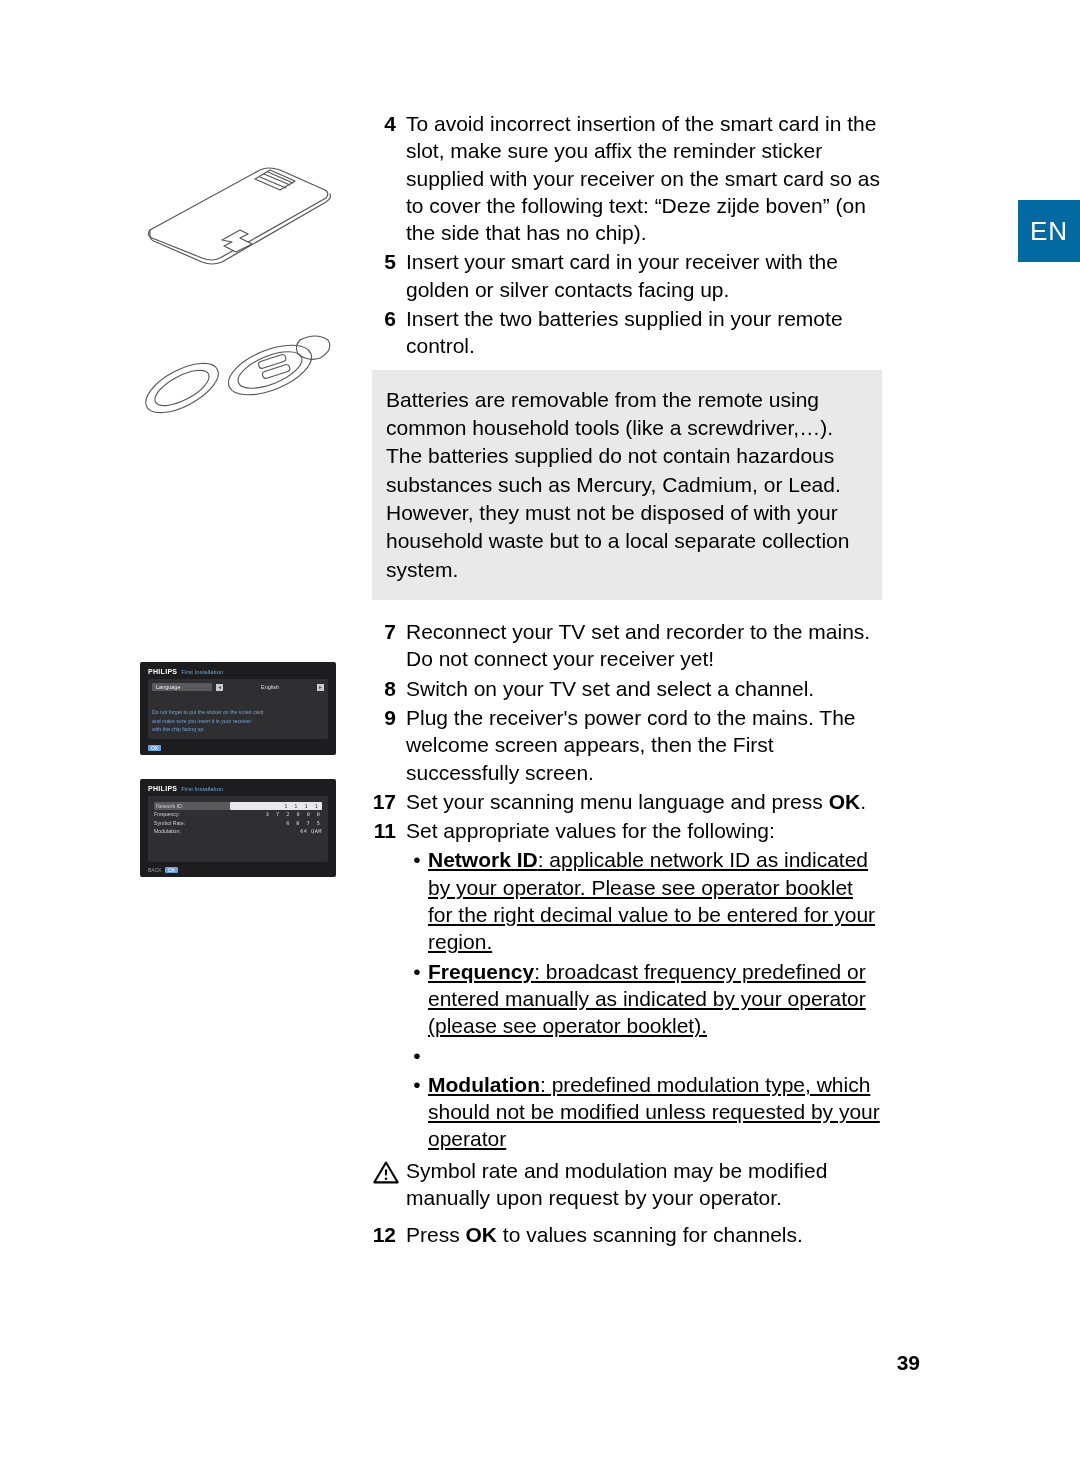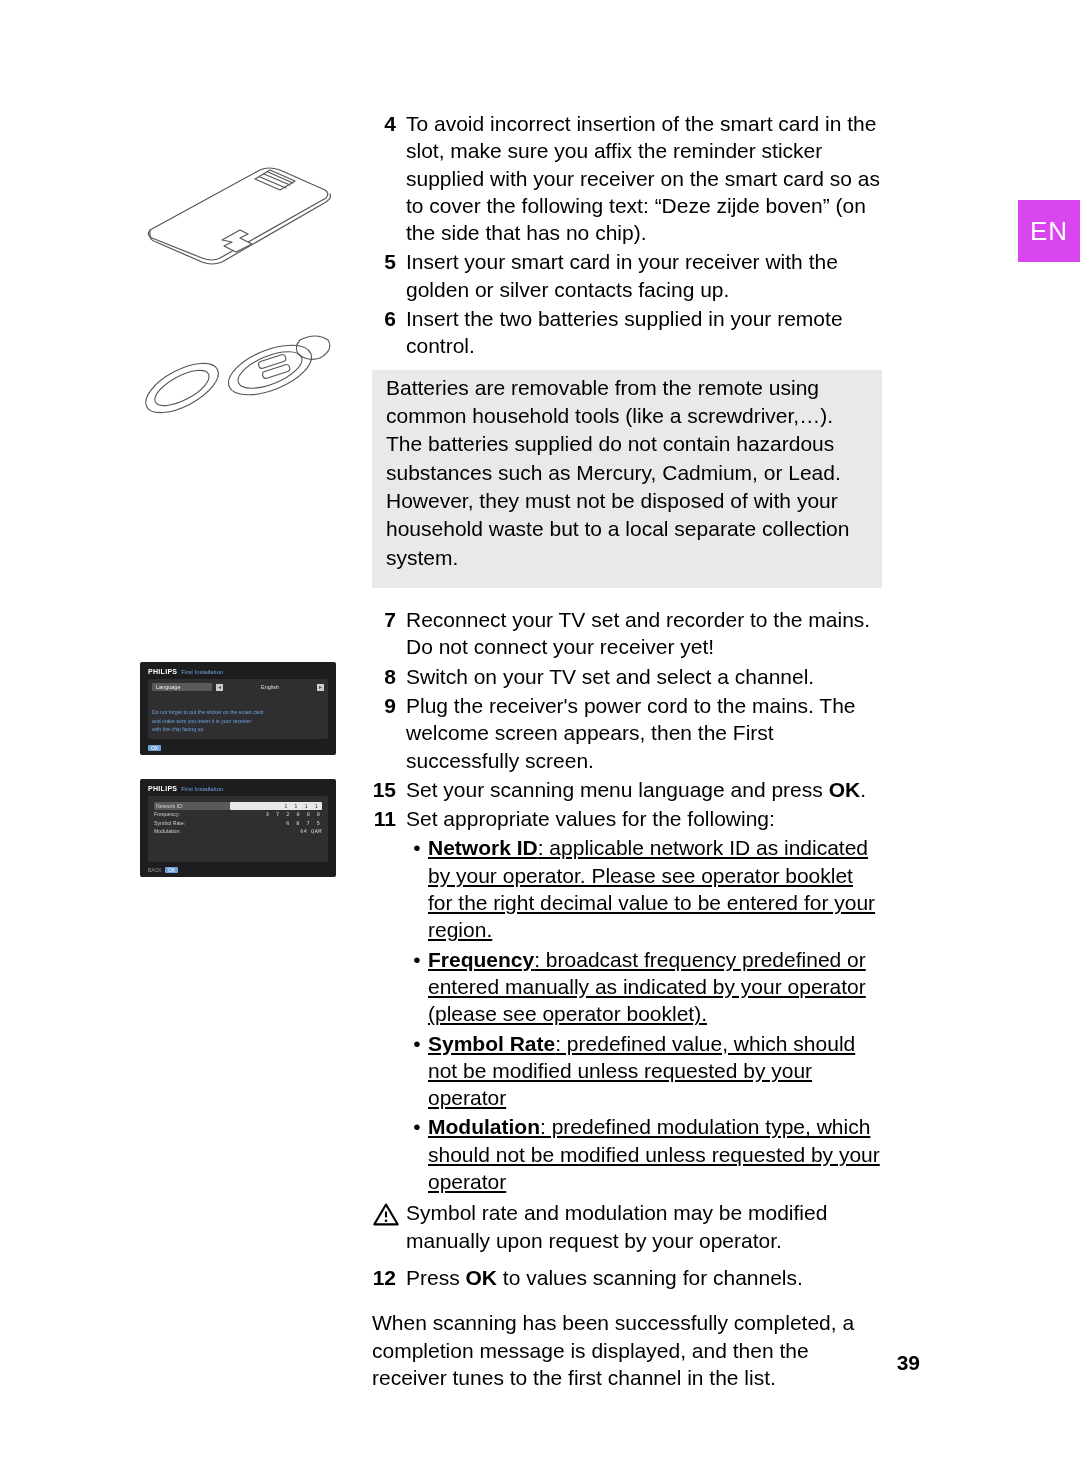--- a/index.html
+++ b/index.html
@@ -16,21 +16,21 @@
     position: relative;
     width: 100%;
     height: 100%;
   }
   .lang-tab {
     position: absolute;
     right: 0;
     top: 200px;
     width: 62px;
     height: 62px;
-    background: #d946ef;
+    background: #0369a1;
     color: #fff;
     display: flex;
     align-items: center;
     justify-content: center;
     font-size: 26px;
     letter-spacing: 1px;
   }
   .left-col {
     position: absolute;
     left: 140px;
@@ -48,21 +48,21 @@
     top: 110px;
     width: 510px;
     line-height: 1.3;
   }
   .step-row { display: flex; margin-bottom: 2px; }
   .step-num { width: 34px; font-weight: bold; text-align: right; padding-right: 10px; flex-shrink: 0; }
   .step-num.two { width: 34px; }
   .step-txt { flex: 1; }
   .infobox {
     background: #e9e9e9;
-    padding: 4px 14px 16px 14px;
+    padding: 16px 14px 16px 14px;
     margin: 10px 0 18px 0;
     line-height: 1.35;
   }
   .bullets { margin: 2px 0 0 0; }
   .bullet-row { display: flex; padding-left: 34px; margin-bottom: 2px; }
   .bullet-dot { width: 22px; flex-shrink: 0; text-align: center; }
   .bullet-txt { flex: 1; text-decoration: underline; }
   .warn-row { display: flex; align-items: flex-start; margin-top: 4px; margin-bottom: 10px; }
   .warn-icon { width: 34px; flex-shrink: 0; padding-top: 2px; }
   .warn-txt { flex: 1; }
@@ -244,42 +244,41 @@
     </div>
     <div class="step-row">
       <div class="step-num">8</div>
       <div class="step-txt">Switch on your TV set and select a channel.</div>
     </div>
     <div class="step-row">
       <div class="step-num">9</div>
       <div class="step-txt">Plug the receiver's power cord to the mains. The welcome screen appears, then the First successfully screen.</div>
     </div>
     <div class="step-row">
-      <div class="step-num two">15</div>
+      <div class="step-num two">17</div>
       <div class="step-txt">
         <span>Set your scanning menu language and press </span><b>OK</b><span>.</span>
       </div>
     </div>
     <div class="step-row">
       <div class="step-num two">11</div>
       <div class="step-txt">Set appropriate values for the following:</div>
     </div>
 
     <div class="bullets">
       <div class="bullet-row">
         <div class="bullet-dot">•</div>
         <div class="bullet-txt"><b>Network ID</b><span>: applicable network ID as indicated by your operator. Please see operator booklet for the right decimal value to be entered for your region.</span></div>
       </div>
       <div class="bullet-row">
         <div class="bullet-dot">•</div>
         <div class="bullet-txt"><b>Frequency</b><span>: broadcast frequency predefined or entered manually as indicated by your operator (please see operator booklet).</span></div>
       </div>
       <div class="bullet-row">
         <div class="bullet-dot">•</div>
-        <div class="bullet-txt"><b>Symbol Rate</b><span>: predefined value, which should not be modified unless requested by your operator</span></div>
       </div>
       <div class="bullet-row">
         <div class="bullet-dot">•</div>
         <div class="bullet-txt"><b>Modulation</b><span>: predefined modulation type, which should not be modified unless requested by your operator</span></div>
       </div>
     </div>
 
     <div class="warn-row">
       <div class="warn-icon">
         <svg viewBox="0 0 24 24" width="28" height="28">
@@ -291,18 +290,17 @@
       <div class="warn-txt">Symbol rate and modulation may be modified manually upon request by your operator.</div>
     </div>
 
     <div class="step-row">
       <div class="step-num two">12</div>
       <div class="step-txt">
         <span>Press </span><b>OK</b><span> to values scanning for channels.</span>
       </div>
     </div>
 
-    <div class="closing">When scanning has been successfully completed, a completion message is displayed, and then the receiver tunes to the first channel in the list.</div>
 
   </div>
 
   <div class="page-num">39</div>
 </div>
 
 </body></html>

